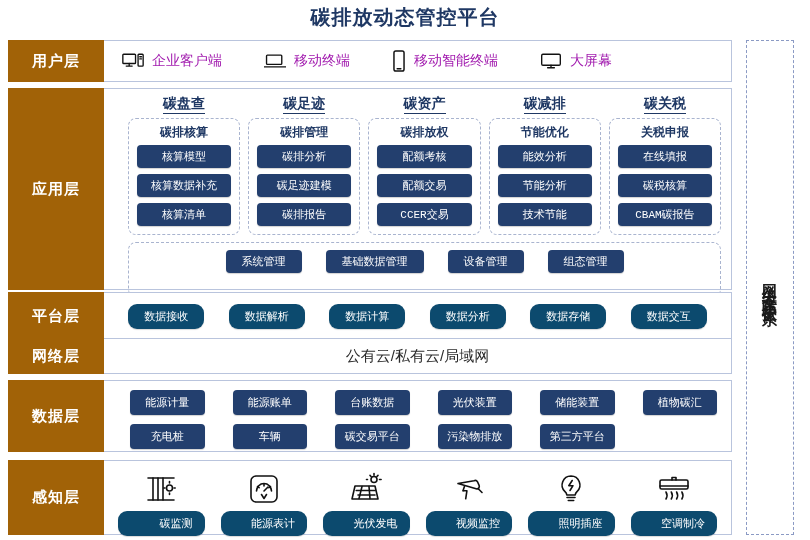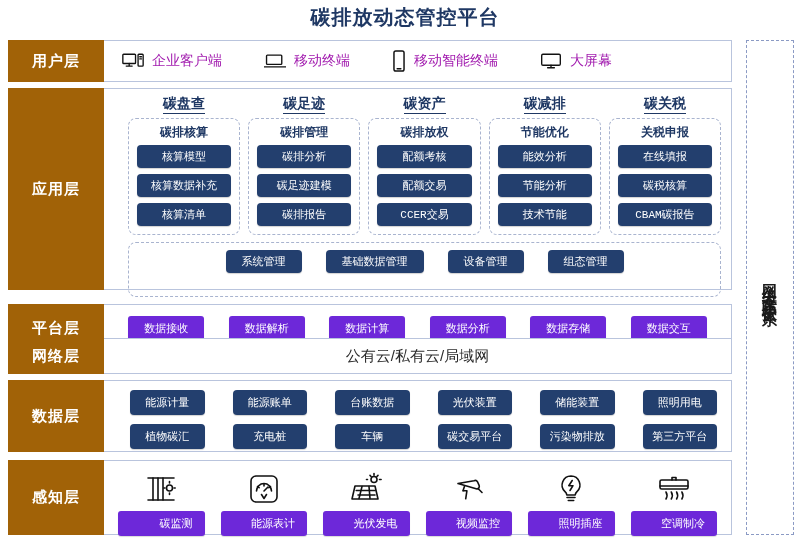--- a/index.html
+++ b/index.html
@@ -98,24 +98,24 @@
     margin-bottom: 16px; padding: 4px 16px; font-size: 11px;
   }
 
   
   .chip-row {
     height: 100%;
     display: flex; align-items: center; justify-content: space-around;
     padding: 0 12px;
   }
   .chip {
-    background: #6d28d9;
+    background: #0c4a6e;
     color: #ffffff;
     font-size: 11px;
-    border-radius: 3px;
+    border-radius: 9px;
     padding: 5px 16px;
     white-space: nowrap;
     box-shadow: 0 1px 1px rgba(0,0,0,.15);
   }
 
   
   .net-row {
     height: 100%;
     display: flex; align-items: center; justify-content: center;
     font-size: 15px; color: #2b2b2b;
@@ -260,21 +260,21 @@
         </div>
       <div class="app-bottom" id="app-bottom">
           <div class="pill">系统管理</div>
           <div class="pill">基础数据管理</div>
           <div class="pill">设备管理</div>
           <div class="pill">组态管理</div>
         </div>
     </div>
   </div>
 
-  <div class="layer" id="layer-platform" style="top:304px; height:48px;">
+  <div class="layer" id="layer-platform" style="top:292px; height:48px;">
     <div class="layer-label">平台层</div>
     <div class="layer-body">
       <div class="chip-row" id="platform-row">
           <div class="chip">数据接收</div>
           <div class="chip">数据解析</div>
           <div class="chip">数据计算</div>
           <div class="chip">数据分析</div>
           <div class="chip">数据存储</div>
           <div class="chip">数据交互</div>
         </div>
@@ -290,21 +290,20 @@
 
   <div class="layer" id="layer-data" style="top:380px; height:72px;">
     <div class="layer-label">数据层</div>
     <div class="layer-body data-body">
       <div class="data-grid" id="data-grid">
           <div class="pill">能源计量</div>
           <div class="pill">能源账单</div>
           <div class="pill">台账数据</div>
           <div class="pill">光伏装置</div>
           <div class="pill">储能装置</div>
-          <div class="pill">照明用电</div>
           <div class="pill">植物碳汇</div>
           <div class="pill">充电桩</div>
           <div class="pill">车辆</div>
           <div class="pill">碳交易平台</div>
           <div class="pill">污染物排放</div>
           <div class="pill">第三方平台</div>
         </div>
     </div>
   </div>
 

